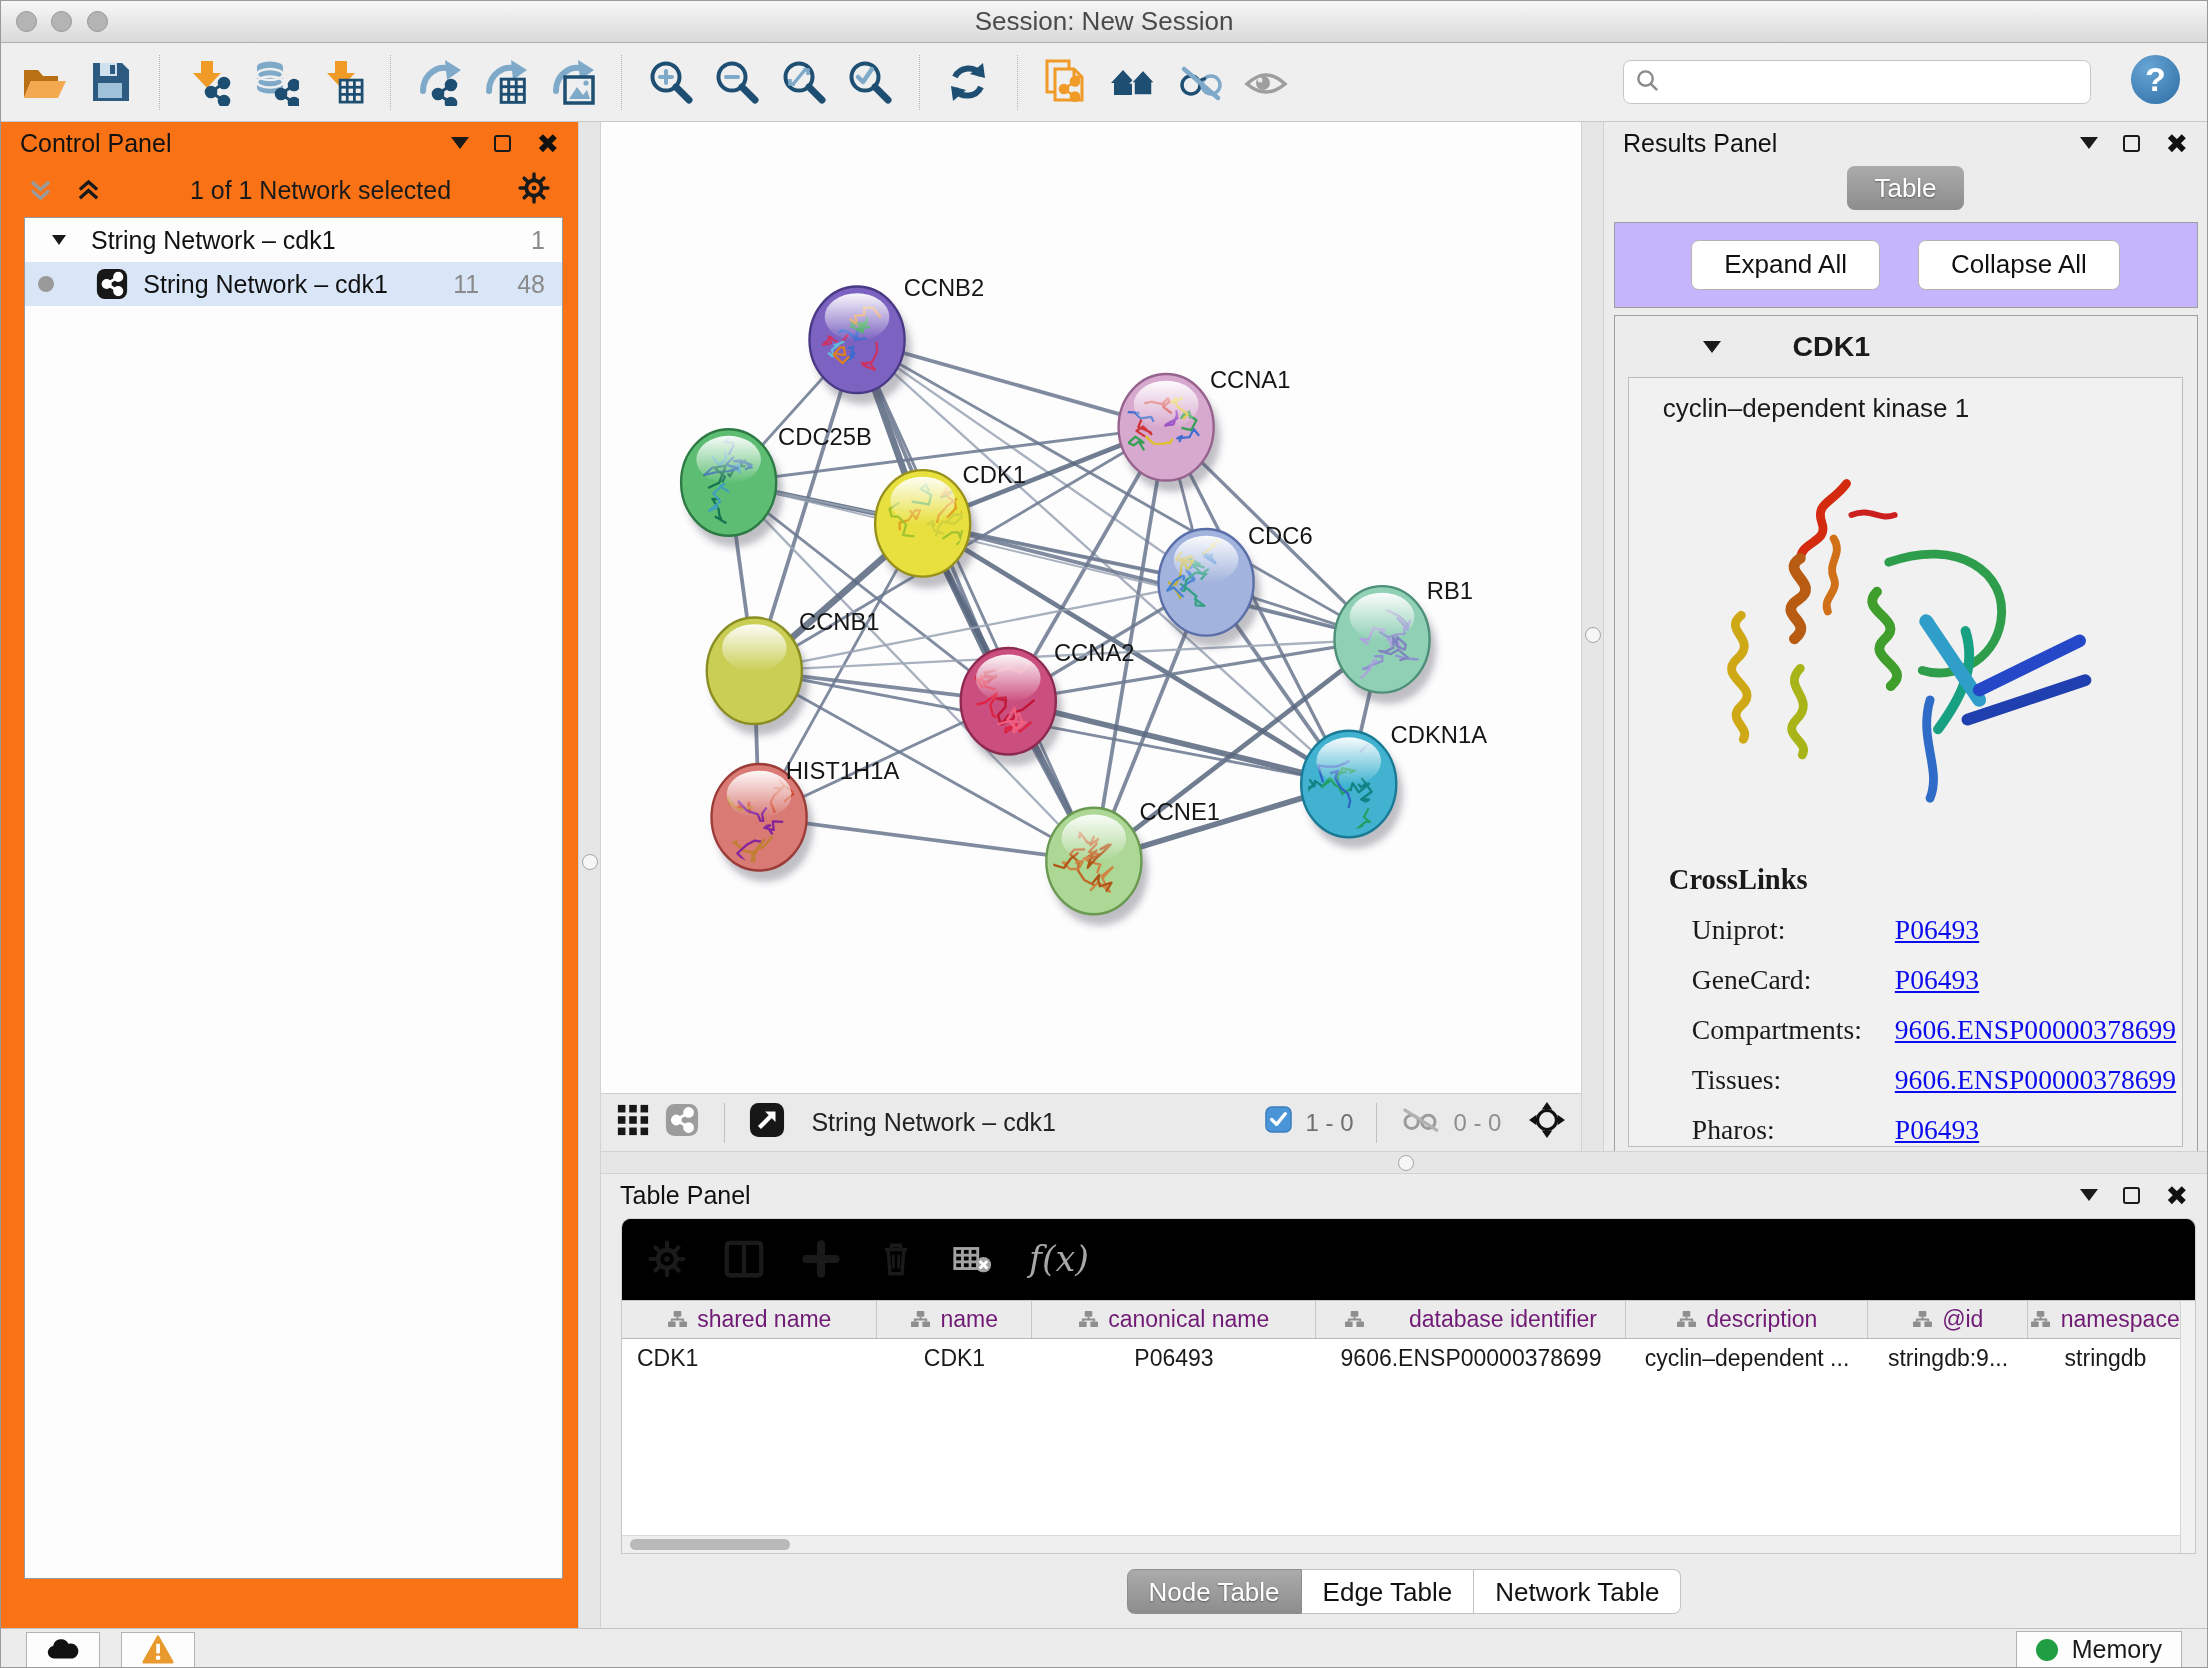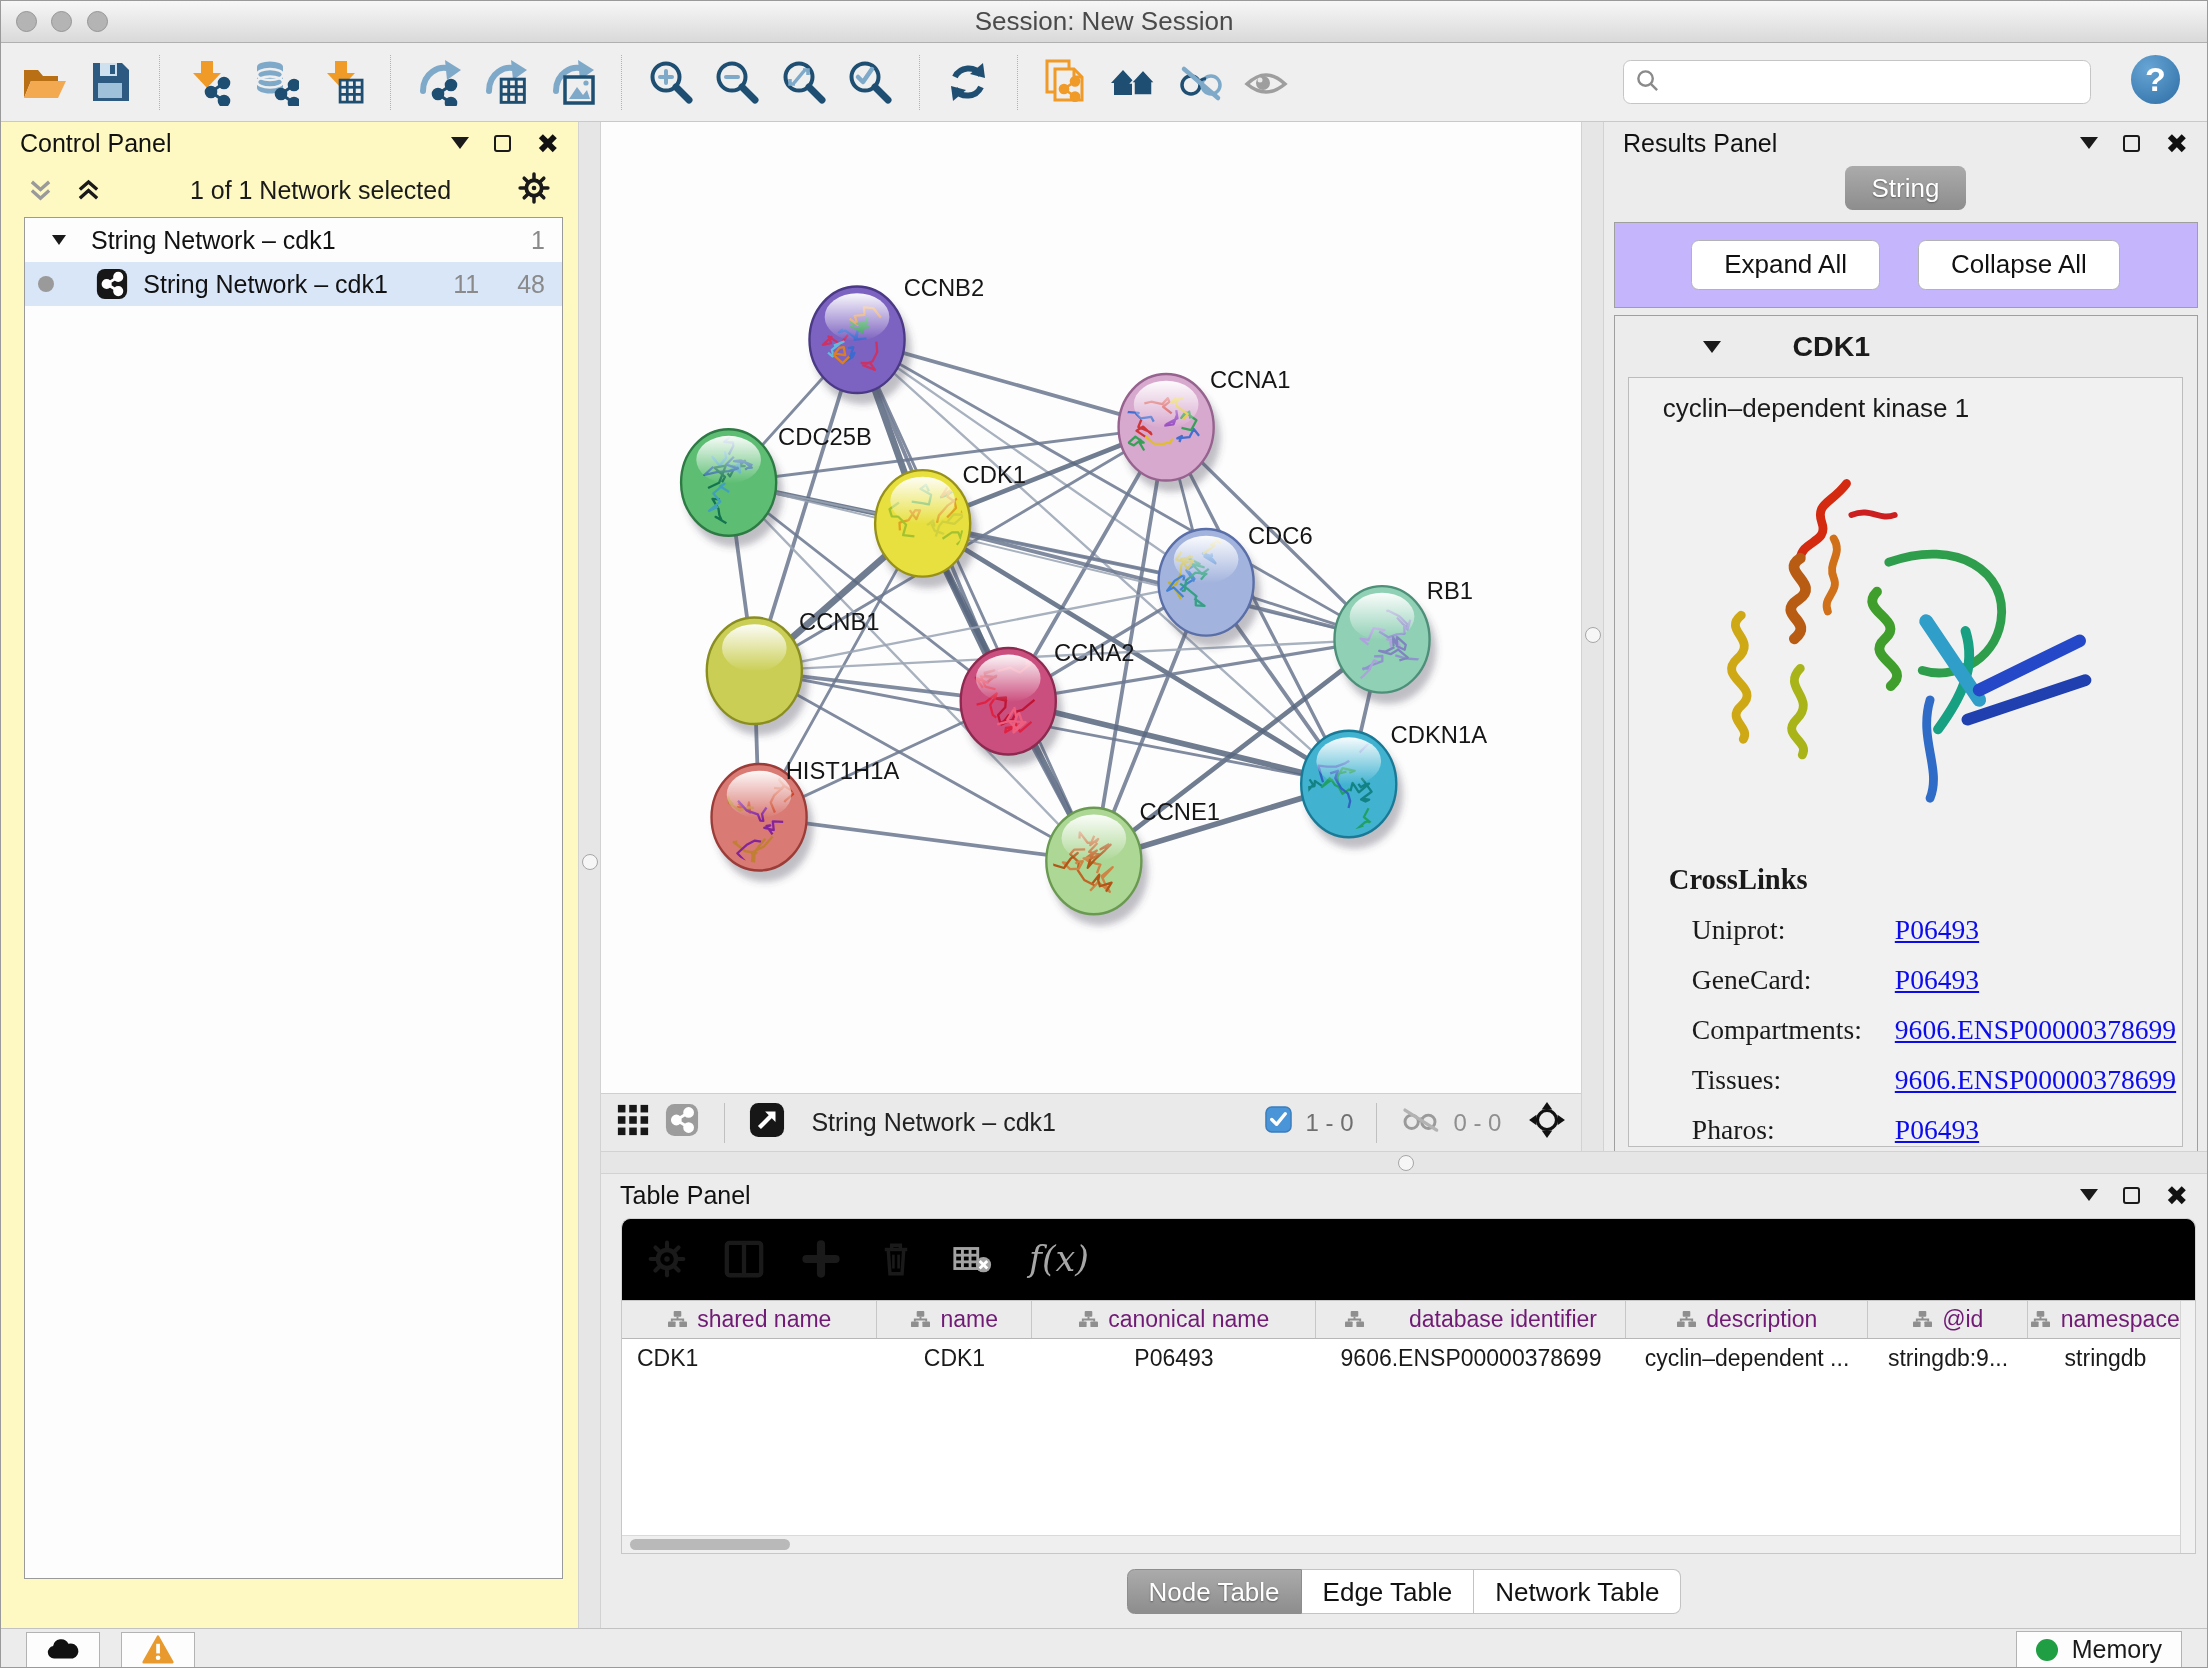--- a/index.html
+++ b/index.html
@@ -20,21 +20,21 @@
   .tbtn svg{width:48px;height:48px;}
   .tsep{width:0;height:55px;border-left:1.9px dotted #b2b2b2;margin:0 11.4px;flex:0 0 auto;}
   .search{position:absolute;right:116px;top:17px;width:468px;height:44px;background:#fff;
     border:1px solid #c5c5c5;border-radius:7.6px;display:flex;align-items:center;padding:0 11.4px;gap:9.5px;}
   .search input{border:none;outline:none;flex:1;font-size:23px;background:transparent;font-family:inherit;}
   .help{position:absolute;right:27px;top:12.4px;width:49px;height:49px;border-radius:50%;
     background:radial-gradient(circle at 35% 28%,#66a5d4,#2e6da4);color:#fff;font-size:34px;
     font-weight:bold;display:flex;align-items:center;justify-content:center;}
   
   .content{display:flex;height:1506px;}
-  .cpanel{width:580px;display:flex;flex-direction:column;background:#fef9c3;}
+  .cpanel{width:580px;display:flex;flex-direction:column;background:#f97316;}
   .phead{height:42px;display:flex;align-items:center;padding:0 19px;font-size:25px;color:#111;flex:0 0 auto;}
   .pctrl{margin-left:auto;display:flex;align-items:center;gap:25px;}
   .tri{width:0;height:0;border-left:9.5px solid transparent;border-right:9.5px solid transparent;border-top:12.4px solid #1a1a1a;}
   .flt{width:17px;height:17px;border:2.9px solid #1a1a1a;border-radius:2.9px;}
   .xbtn{font-family:"DejaVu Sans",sans-serif;font-size:27px;font-weight:bold;color:#111;line-height:1;}
   
   .ctabs{display:flex;justify-content:center;margin-top:3.8px;flex:0 0 auto;}
   .ctab{min-width:103px;padding:0 19px;height:44px;line-height:44px;text-align:center;font-size:26px;
     background:#fff;border:1px solid #c3c3c3;border-left:none;color:#111;}
   .ctab:first-child{border-left:1px solid #c3c3c3;border-radius:7.6px 0 0 7.6px;}
@@ -748,21 +748,21 @@
         <div class="results">
           <div class="phead">
             <span>Results Panel</span>
             <span class="pctrl">
               <span class="tri"></span>
               <span class="flt"></span>
               <span class="xbtn">✖</span>
             </span>
           </div>
           <div class="rtabwrap">
-            <span class="rtab">String</span>
+            <span class="rtab">Table</span>
           </div>
           <div class="rbox1">
             <button class="rbtn">Expand All</button>
             <button class="rbtn">Collapse All</button>
           </div>
           <div class="rbox2">
             <div class="rbox2-head">
               <span class="tri"></span>
               <span class="rname">CDK1</span>
             </div>

